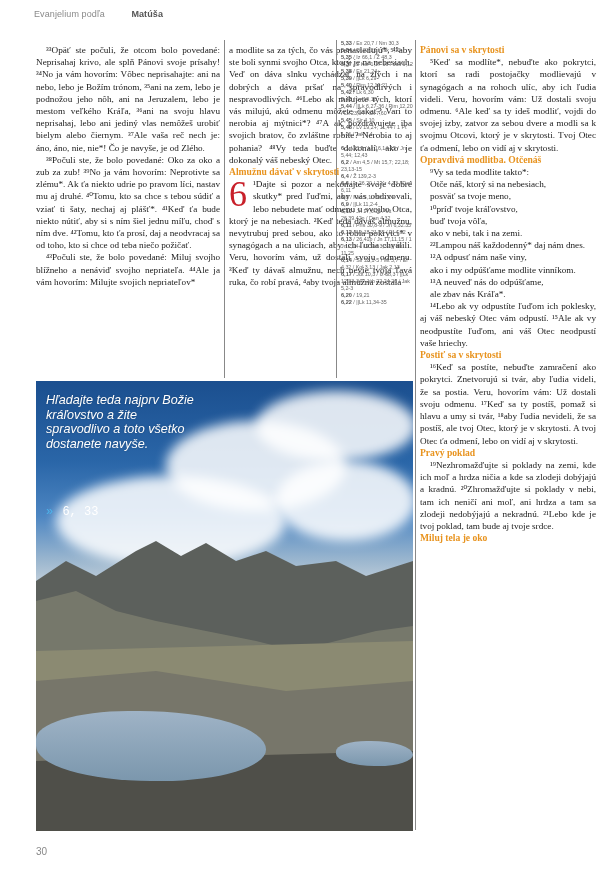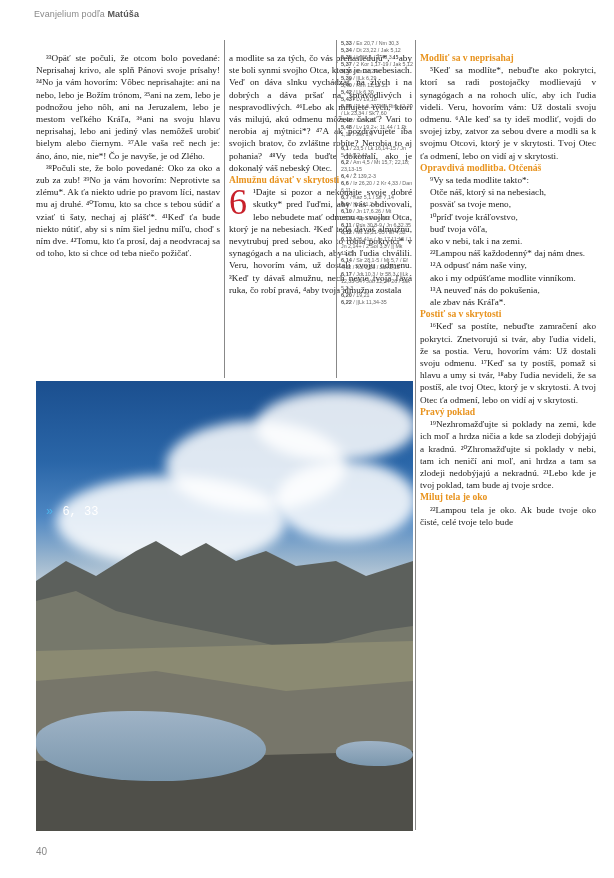--- a/index.html
+++ b/index.html
@@ -5,23 +5,23 @@
     html, body { margin: 0; padding: 0; }
     body {
       width: 614px; height: 878px; background: #ffffff; position: relative; overflow: hidden;
       font-family: "Liberation Serif", "DejaVu Serif", serif; color: #1a1a1a;
     }
     .running-head {
       position: absolute; left: 34px; top: 9px;
       font-family: "Liberation Sans", "DejaVu Sans", sans-serif;
       font-size: 9px; color: #8a8a8a; letter-spacing: 0.1px;
     }
-    .running-head b { color: #555; font-weight: bold; }
+    .running-head b { color: #555; font-weight: bold; margin-left: 24px; }
     .col {
-      position: absolute; top: 52px; font-size: 9.2px; line-height: 12.2px;
+      position: absolute; top: 44px; font-size: 9.2px; line-height: 12.2px;
       text-align: justify; hyphens: manual;
     }
     .col p { margin: 0; text-indent: 10px; }
     .col p.noindent { text-indent: 0; }
     .col1 { left: 36px; width: 184px; }
     .col2 { left: 229px; width: 183px; }
     .col4 { left: 420px; width: 176px; }
     .heading {
       color: #e8931e; font-weight: bold; font-size: 9.6px; margin: 10px 0 1px 0;
       text-indent: 0 !important;
@@ -66,20 +66,21 @@
     }
   </style>
 </head>
 <body>
 
 <div class="running-head"><span>Evanjelium podľa </span><b>Matúša</b></div>
 
 <div class="col col1">
   <p>³³Opäť ste počuli, že otcom bolo povedané: Neprisahaj krivo, ale splň Pánovi svoje prísahy! ³⁴No ja vám hovorím: Vôbec neprisahajte: ani na nebo, lebo je Božím trónom, ³⁵ani na zem, lebo je podnožou jeho nôh, ani na Jeruzalem, lebo je mestom veľkého Kráľa, ³⁶ani na svoju hlavu neprisahaj, lebo ani jediný vlas nemôžeš urobiť bielym alebo čiernym. ³⁷Ale vaša reč nech je: áno, áno, nie, nie*! Čo je navyše, je od Zlého.</p>
   <p>³⁸Počuli ste, že bolo povedané: Oko za oko a zub za zub! ³⁹No ja vám hovorím: Neprotivte sa zlému*. Ak ťa niekto udrie po pravom líci, nastav mu aj druhé. ⁴⁰Tomu, kto sa chce s tebou súdiť a vziať ti šaty, nechaj aj plášť*. ⁴¹Keď ťa bude niekto nútiť, aby si s ním šiel jednu míľu, choď s ním dve. ⁴²Tomu, kto ťa prosí, daj a neodvracaj sa od toho, kto si chce od teba niečo požičať.</p>
+  <p>⁴³Počuli ste, že bolo povedané: Miluj svojho blížneho a nenáviď svojho nepriateľa. ⁴⁴Ale ja vám hovorím: Milujte svojich nepriateľov*</p>
 </div>
 
 <div class="rule" style="left:224px; top:40px; height:338px;"></div>
 
 <div class="col col2">
   <p class="noindent">a modlite sa za tých, čo vás prenasledujú*, ⁴⁵aby ste boli synmi svojho Otca, ktorý je na nebesiach. Veď on dáva slnku vychádzať na zlých i na dobrých a dáva pršať na spravodlivých i nespravodlivých. ⁴⁶Lebo ak milujete tých, ktorí vás milujú, akú odmenu môžete čakať? Vari to nerobia aj mýtnici*? ⁴⁷A ak pozdravujete iba svojich bratov, čo zvláštne robíte? Nerobia to aj pohania? ⁴⁸Vy teda buďte dokonalí, ako je dokonalý váš nebeský Otec.</p>
   <p class="heading">Almužnu dávať v skrytosti</p>
   <p class="noindent"><span class="dropcap">6</span><span>¹Dajte si pozor a nekonajte svoje dobré skutky* pred ľuďmi, aby vás obdivovali, lebo nebudete mať odmenu u svojho Otca, ktorý je na nebesiach. ²Keď teda dávaš almužnu, nevytrubuj pred sebou, ako to robia pokrytci* v synagógach a na uliciach, aby ich ľudia chválili. Veru, hovorím vám, už dostali svoju odmenu. ³Keď ty dávaš almužnu, nech nevie tvoja ľavá ruka, čo robí pravá, ⁴aby tvoja almužna zostala</span></p>
 </div>
 
@@ -111,54 +112,55 @@
     <div class="ref"><b>6,13</b><span> / 26,41p / Jn 17,11.15 / 1 Jn 2,14+ / 2 Sol 3,3 / || Mk 11,25</span></div>
     <div class="ref"><b>6,14</b><span> / Sir 28,1-5 / Mt 5,7 / Ef 4,32 / Kol 3,13 / Jak 2,13</span></div>
     <div class="ref"><b>6,17</b><span> / Jdt 10,3 / Iz 58,3 / ||Lk 12,33-34 / Jób 22,24-26 / Jak 5,2-3</span></div>
     <div class="ref"><b>6,20</b><span> / 19,21</span></div>
     <div class="ref"><b>6,22</b><span> / ||Lk 11,34-35</span></div>
   </div>
 
 <div class="rule" style="left:415px; top:40px; height:790px;"></div>
 
 <div class="col col4">
-  <p class="heading">Modliť sa v neprisahaj</p>
+  <p class="heading">Pánovi sa v skrytosti</p>
   <p>⁵Keď sa modlíte*, nebuďte ako pokrytci, ktorí sa radi postojačky modlievajú v synagógach a na rohoch ulíc, aby ich ľudia videli. Veru, hovorím vám: Už dostali svoju odmenu. ⁶Ale keď sa ty ideš modliť, vojdi do svojej izby, zatvor za sebou dvere a modli sa k svojmu Otcovi, ktorý je v skrytosti. Tvoj Otec ťa odmení, lebo on vidí aj v skrytosti.</p>
   <p class="heading">Opravdivá modlitba. Otčenáš</p>
   <div class="poem">
     <p>⁹Vy sa teda modlite takto*:</p>
     <p>Otče náš, ktorý si na nebesiach,</p>
     <p>posväť sa tvoje meno,</p>
     <p>¹⁰príď tvoje kráľovstvo,</p>
     <p>buď tvoja vôľa,</p>
     <p>ako v nebi, tak i na zemi.</p>
     <p style="text-align:justify">²²Lampou náš každodenný* daj nám dnes.</p>
     <p>¹²A odpusť nám naše viny,</p>
     <p style="text-align:justify">ako i my odpúšťame modlite vinníkom.</p>
-    <p>¹³A neuveď nás do pokušenia,</p>
+    <p>¹³A neuveď nás do odpúšťame,</p>
     <p>ale zbav nás Kráľa*.</p>
   </div>
+  <p>¹⁴Lebo ak vy odpustíte ľuďom ich poklesky, aj váš nebeský Otec vám odpustí. ¹⁵Ale ak vy neodpustíte ľuďom, ani váš Otec neodpustí vaše hriechy.</p>
   <p class="heading">Postiť sa v skrytosti</p>
   <p>¹⁶Keď sa postíte, nebuďte zamračení ako pokrytci. Znetvorujú si tvár, aby ľudia videli, že sa postia. Veru, hovorím vám: Už dostali svoju odmenu. ¹⁷Keď sa ty postíš, pomaž si hlavu a umy si tvár, ¹⁸aby ľudia nevideli, že sa postíš, ale tvoj Otec, ktorý je v skrytosti. A tvoj Otec ťa odmení, lebo on vidí aj v skrytosti.</p>
   <p class="heading">Pravý poklad</p>
   <p>¹⁹Nezhromažďujte si poklady na zemi, kde ich moľ a hrdza ničia a kde sa zlodeji dobýjajú a kradnú. ²⁰Zhromažďujte si poklady v nebi, tam ich neničí ani moľ, ani hrdza a tam sa zlodeji nedobýjajú a nekradnú. ²¹Lebo kde je tvoj poklad, tam bude aj tvoje srdce.</p>
   <p class="heading">Miluj tela je oko</p>
-  <p>²²Lampou tela je oko. Ak bude tvoje oko čisté, celé tvoje telo bude</p>
 </div>
 
 <div class="photo">
   <div class="cloud" style="left:130px; top:40px; width:180px; height:90px;"></div>
   <div class="cloud" style="left:220px; top:10px; width:160px; height:70px;"></div>
   <div class="cloud" style="left:20px; top:95px; width:230px; height:90px;"></div>
   <div class="cloud" style="left:240px; top:80px; width:140px; height:80px;"></div>
   <svg class="mtn" style="left:0; top:150px;" width="377" height="300" viewBox="0 0 377 300">
     <polygon points="0,50 30,30 60,45 100,20 120,10 145,25 170,12 200,30 230,20 260,35 300,30 330,45 377,30 377,160 0,160" fill="#5c605c"></polygon>
     <polygon points="0,70 40,60 80,80 120,90 170,100 220,110 260,120 300,110 340,100 377,95 377,160 0,160" fill="#7d7e6f" opacity="0.8"></polygon>
     <polygon points="0,120 377,110 377,300 0,300" fill="#8b8a72"></polygon>
     <polygon points="0,150 120,140 250,160 377,150 377,300 0,300" fill="#77766a"></polygon>
     <polygon points="0,230 377,220 377,300 0,300" fill="#4f4f49"></polygon>
   </svg>
   <div class="lake" style="left:0px; top:330px; width:230px; height:70px;"></div>
   <div class="lake" style="left:300px; top:360px; width:77px; height:25px;"></div>
+  <div class="quote">Hľadajte teda najprv Božie kráľovstvo a žite spravodlivo a toto všetko dostanete navyše.</div>
   <div class="quote-ref"><span class="arrow">»</span> <span>6, 33</span></div>
 </div>
 
-<div class="folio">40</div>
+<div class="folio">30</div>
 
 </body></html>

